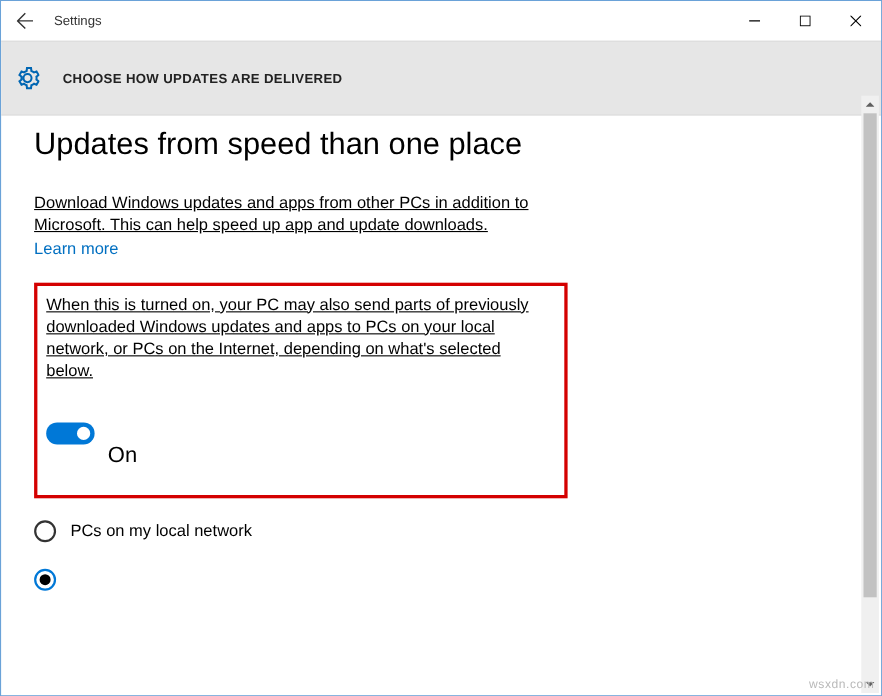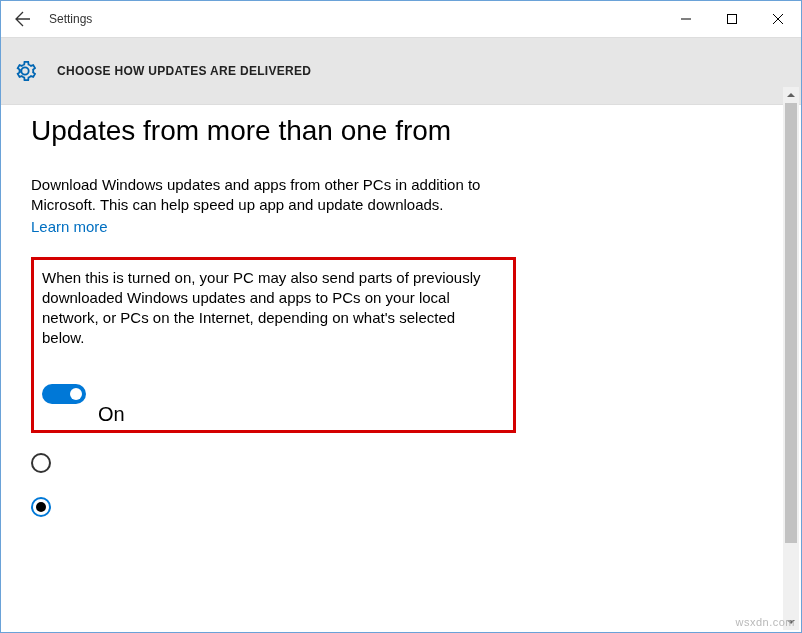--- a/index.html
+++ b/index.html
@@ -86,33 +86,34 @@
     font-weight: 300;
     color: #000;
     margin-bottom: 28px;
   }
   .copy {
     max-width: 460px;
     font-size: 15px;
     line-height: 1.35;
     color: #000;
     margin-bottom: 2px;
+    text-decoration: underline;
   }
   .learn-more {
     color: #006fc1;
     text-decoration: none;
     cursor: pointer;
     font-size: 15px;
     display: inline-block;
     text-align: center;
   }
   .highlight-box {
     margin-top: 22px;
     border: 3px solid #d40000;
-    padding: 8px 10px 4px 8px;
+    padding: 8px 10px 24px 8px;
     max-width: 485px;
   }
   .toggle-row {
     display: flex;
     align-items: center;
     margin-top: 14px;
     gap: 12px;
   }
   .toggle {
     width: 44px;
@@ -231,39 +232,40 @@
 <div class="header">
   <div class="gear">
     <svg viewBox="0 0 24 24">
         <path fill="none" stroke="currentColor" stroke-width="2" d="M12 8a4 4 0 1 0 0 8 4 4 0 0 0 0-8zm9 4a7.9 7.9 0 0 0-.15-1.5l2.1-1.6-2-3.4-2.5.9a8 8 0 0 0-2.6-1.5L15.5 2h-4l-.35 2.9a8 8 0 0 0-2.6 1.5l-2.5-.9-2 3.4 2.1 1.6A7.9 7.9 0 0 0 6 12c0 .5.05 1 .15 1.5l-2.1 1.6 2 3.4 2.5-.9a8 8 0 0 0 2.6 1.5L11.5 22h4l.35-2.9a8 8 0 0 0 2.6-1.5l2.5.9 2-3.4-2.1-1.6c.1-.5.15-1 .15-1.5z"></path>
       </svg>
   </div>
   <div class="breadcrumb">CHOOSE HOW UPDATES ARE DELIVERED</div>
 </div>
 
 <div class="content">
-  <h1>Updates from more than one from</h1>
+  <h1>Updates from speed than one place</h1>
 
   <p class="copy">Download Windows updates and apps from other PCs in addition to Microsoft. This can help speed up app and update downloads.</p>
   <a class="learn-more">Learn more</a>
 
   <div class="highlight-box">
     <p class="copy" style="max-width:440px">When this is turned on, your PC may also send parts of previously downloaded Windows updates and apps to PCs on your local network, or PCs on the Internet, depending on what's selected below.</p>
     <div class="toggle-row">
       <div class="toggle">
         <div class="knob"></div>
       </div>
       <span class="toggle-label">On</span>
     </div>
   </div>
 
 
   <div class="radio-group">
     <div class="radio-item">
       <div class="radio"></div>
+      <span class="radio-label">PCs on my local network</span>
     </div>
     <div class="radio-item">
       <div class="radio selected">
           <div class="dot"></div>
         </div>
     </div>
   </div>
 </div>
 
 <div class="scrollbar">

